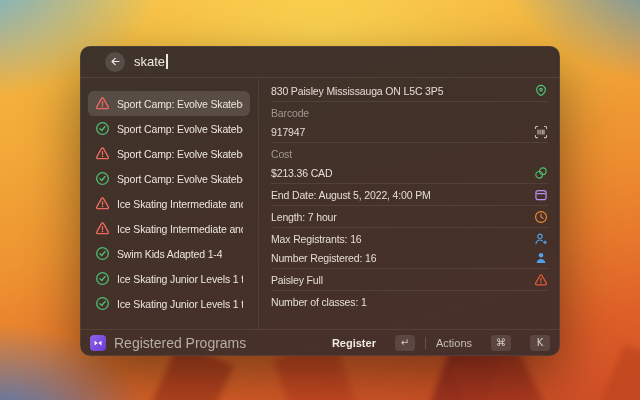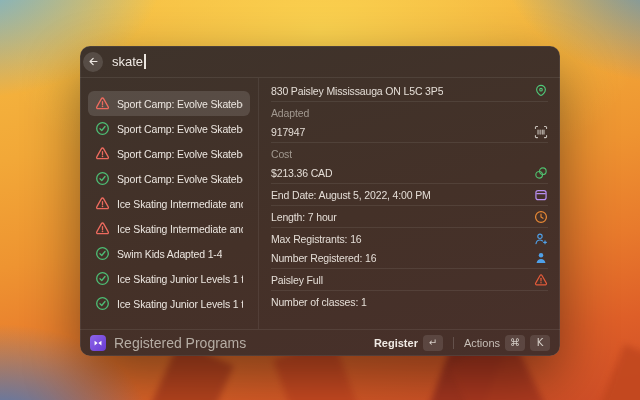--- a/index.html
+++ b/index.html
@@ -26,21 +26,21 @@
   .s5{left:598px;top:350px;width:56px;height:130px;background:#c2481f;transform:rotate(22deg);}
   
   .window{
     position:absolute;left:80px;top:46px;width:480px;height:310px;z-index:2;
     border-radius:10px;overflow:hidden;display:flex;flex-direction:column;
     background:linear-gradient(165deg,#3e332b 0%,#443128 55%,#48302a 100%);
     box-shadow:0 22px 55px rgba(0,0,0,.45),inset 0 0 0 .5px rgba(255,255,255,.14);
   }
   
   .search-bar{height:31px;flex:none;display:flex;align-items:center;gap:9px;
-    padding:0 3px;border-bottom:1px solid rgba(255,255,255,.08);}
+    padding:0 25px;border-bottom:1px solid rgba(255,255,255,.08);}
   .back-btn{width:20px;height:20px;border-radius:50%;flex:none;cursor:pointer;
     background:rgba(255,255,255,.13);color:#ece6e0;display:flex;align-items:center;justify-content:center;}
   .back-btn svg{width:11px;height:11px;}
   .search-text{font-size:13px;color:#f0eae4;display:flex;align-items:center;}
   .caret{width:1.5px;height:15px;background:#ece6e0;margin-left:1px;}
   
   .main{flex:1;display:flex;min-height:0;}
   .list{width:178px;flex:none;box-sizing:border-box;padding:13px 8px 4px;display:flex;flex-direction:column;overflow:hidden;}
   .list-item{height:25px;flex:none;display:flex;align-items:center;gap:7px;padding:0 7px;
     border-radius:6px;color:#ece6e0;font-size:10.5px;letter-spacing:-.15px;white-space:nowrap;overflow:hidden;cursor:pointer;}
@@ -65,21 +65,21 @@
     background:linear-gradient(135deg,#8d64ea,#6a3cd2);display:flex;align-items:center;justify-content:center;}
   .app-icon svg{width:10px;height:10px;}
   .app-name{font-size:14px;color:#b6ada4;}
   .spacer{flex:1;}
   .primary-label{font-size:11px;font-weight:bold;color:#f0eae4;cursor:pointer;}
   .actions-label{font-size:11px;color:#c7bfb7;cursor:pointer;}
   .key-badge{height:16px;min-width:12px;padding:0 4px;border-radius:4px;
     background:rgba(255,255,255,.11);color:#d6cfc8;font-size:10px;line-height:16px;
     text-align:center;font-family:"DejaVu Sans",sans-serif;}
   .foot-sep{width:1px;height:12px;background:rgba(255,255,255,.16);margin:0 2px;}
-  .grp{display:flex;align-items:center;gap:5px;cursor:pointer;}
+  .grp{display:flex;align-items:center;gap:19px;cursor:pointer;}
 </style>
 </head>
 <body>
 
 <div class="wallpaper">
   <div class="stripe s1"></div>
   <div class="stripe s2"></div>
   <div class="stripe s3"></div>
   <div class="stripe s4"></div>
   <div class="stripe s5"></div>
@@ -194,21 +194,21 @@
           <span class="txt">830 Paisley Mississauga ON L5C 3P5</span>
           <span class="ic" style="color: rgb(79, 200, 120);">
             <svg viewBox="0 0 16 16" fill="none">
               <path d="M13 6.6c0 3-3.9 6.4-5 6.4S3 9.6 3 6.6a5 5 0 0 1 10 0Z" stroke="currentColor" stroke-width="1.3"></path>
               <circle cx="8" cy="6.5" r="1.5" stroke="currentColor" stroke-width="1.2"></circle>
             </svg>
           </span>
         </div>
         <div class="d-divider"></div>
         <div class="d-row muted">
-          <span class="txt">Adapted</span>
+          <span class="txt">Barcode</span>
         </div>
         <div class="d-row">
           <span class="txt">917947</span>
           <span class="ic" style="color: rgb(207, 200, 193);">
             <svg viewBox="0 0 16 16" fill="none" stroke="currentColor" stroke-width="1.2" stroke-linecap="round">
               <path d="M1.6 4V2.9a1.3 1.3 0 0 1 1.3-1.3H4M12 1.6h1.1a1.3 1.3 0 0 1 1.3 1.3V4M14.4 12v1.1a1.3 1.3 0 0 1-1.3 1.3H12M4 14.4H2.9a1.3 1.3 0 0 1-1.3-1.3V12"></path>
               <path d="M4.6 5.6v4.8M7 5.6v4.8M9.4 5.6v4.8M11.4 5.6v4.8"></path>
             </svg>
           </span>
         </div>

